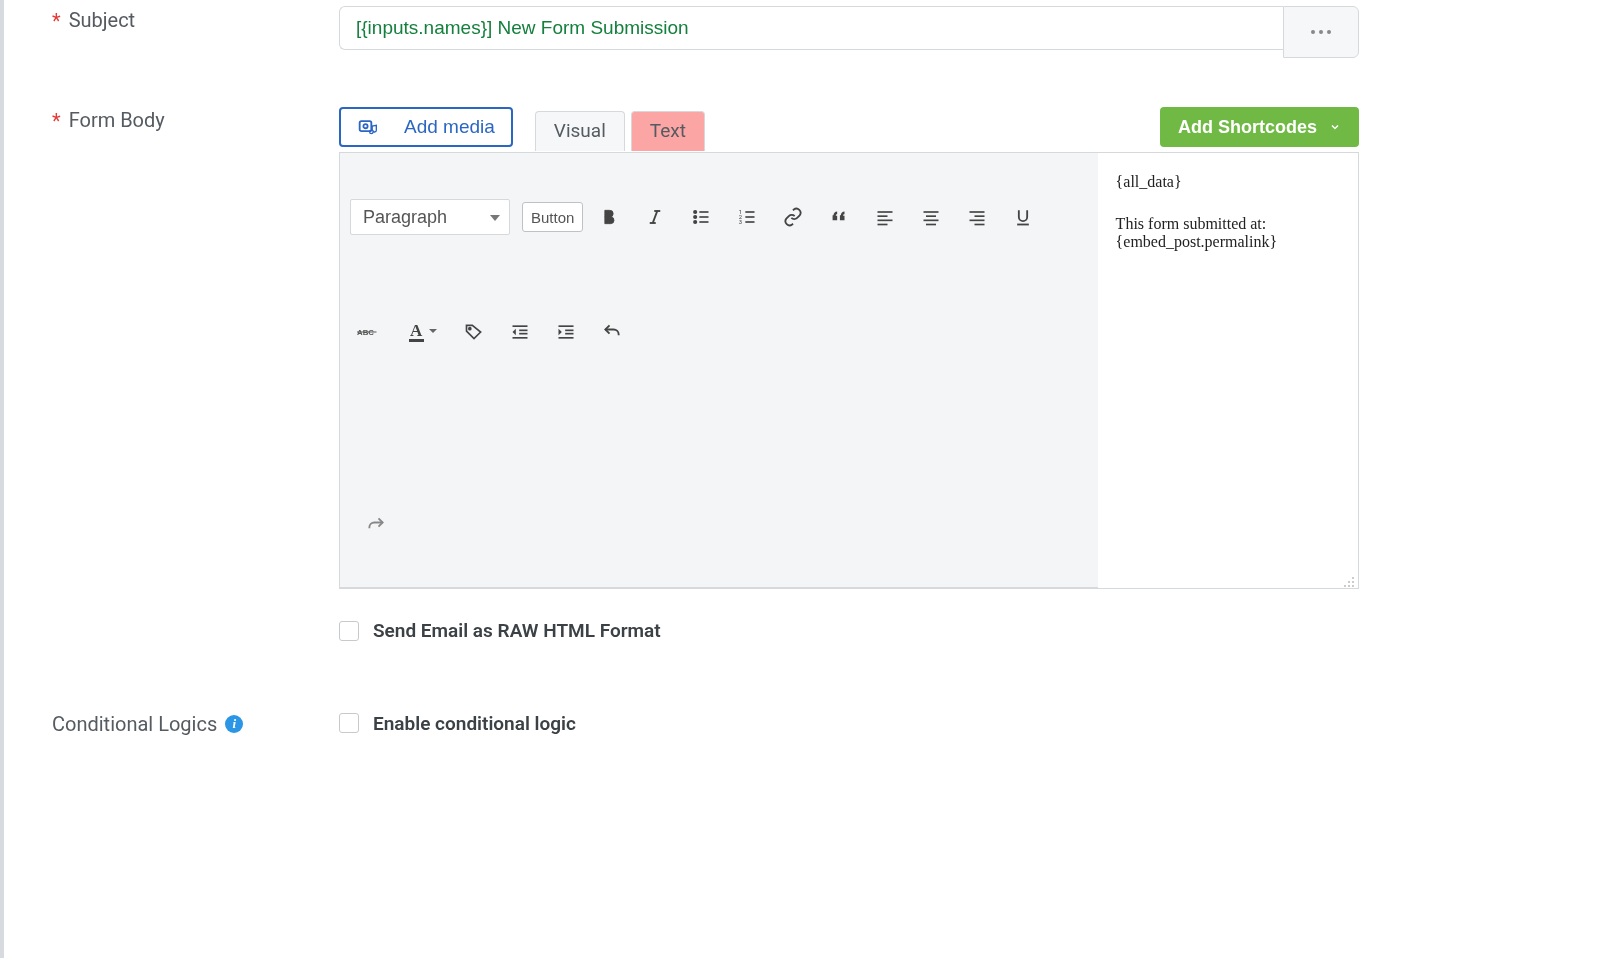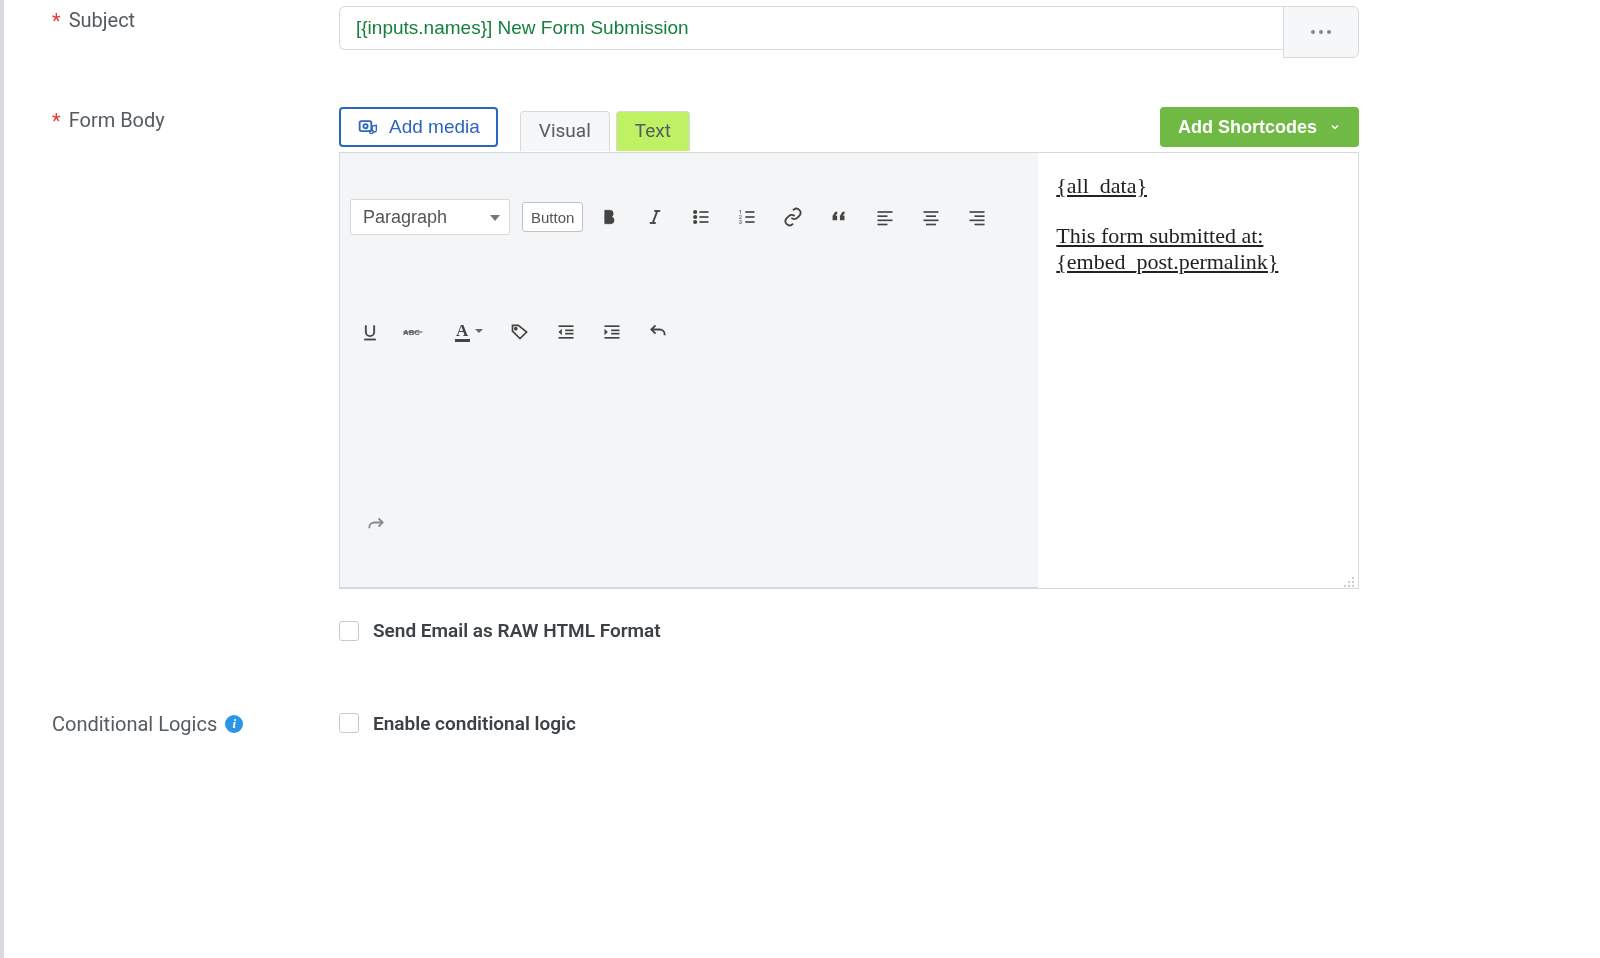--- a/index.html
+++ b/index.html
@@ -89,20 +89,21 @@
     align-items: center;
     height: 40px;
     padding: 0 16px;
     border: 2px solid #2a66c2;
     border-radius: 4px;
     color: #2a66c2;
     background: #fff;
     font-size: 19px;
     cursor: pointer;
     margin-right: 22px;
+    gap: 15px;
   }
   .add-media svg { margin-right: 10px; }
   .tabs {
     display: flex;
     align-items: center;
     height: 40px;
     position: relative;
     top: 4px;
   }
   .tab {
@@ -113,21 +114,21 @@
     border: 1px solid transparent;
     border-bottom: none;
     position: relative;
   }
   .tab.active {
     border-color: #d6d9dc;
     background: #f5f7f8;
     border-radius: 4px 4px 0 0;
   }
   .tab.inactive {
-    background: #bef264;
+    background: #fca5a5;
     border-color: #d6d9dc;
     border-radius: 4px 4px 0 0;
     margin-left: 6px;
   }
   .add-shortcodes {
     margin-left: auto;
     background: #6fb944;
     color: #fff;
     border: none;
     height: 40px;
@@ -199,26 +200,25 @@
     justify-content: center;
     cursor: pointer;
     color: #555;
     border-radius: 3px;
   }
   .tb-icon.wide { width: 52px; }
   .editor-content {
     height: 435px;
     padding: 20px 18px;
     font-family: Georgia, "Times New Roman", serif;
-    font-size: 22px;
+    font-size: 16px;
     color: #222;
     background: #fff;
     overflow: auto;
     position: relative;
-    text-decoration: underline;
   }
   .editor-content p { margin-bottom: 24px; }
   .resize-handle {
     position: absolute;
     right: 2px;
     bottom: 2px;
     width: 14px;
     height: 14px;
     cursor: nwse-resize;
     color: #bbb;

